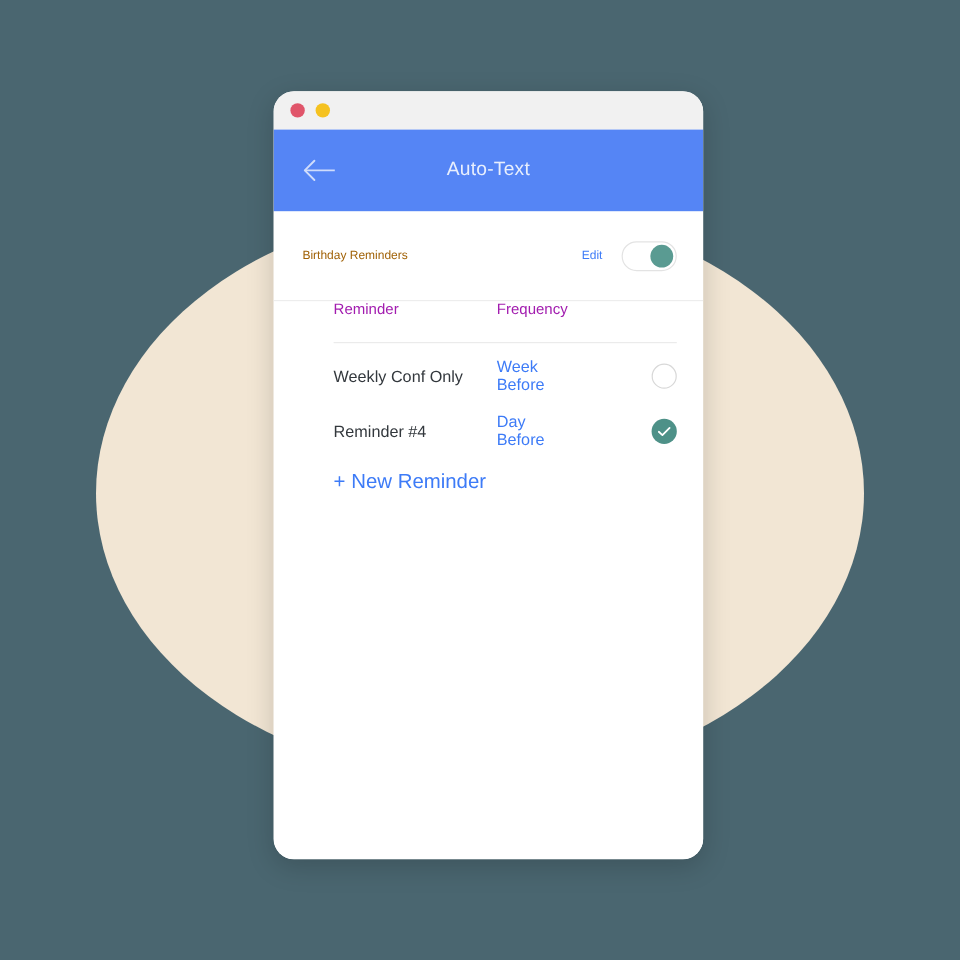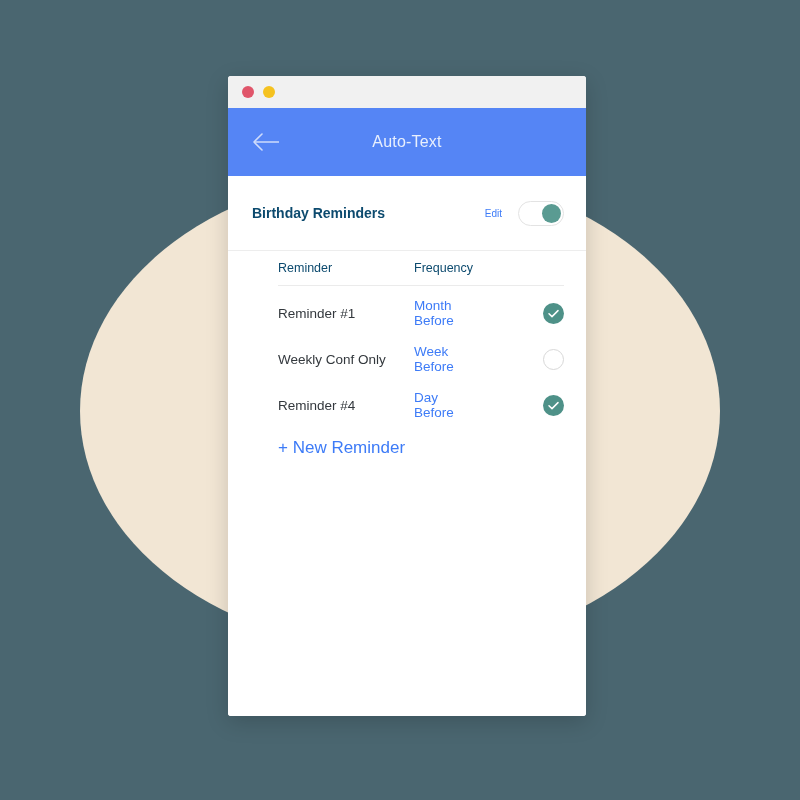--- a/index.html
+++ b/index.html
@@ -32,21 +32,21 @@
   }
 
   
   #window {
     position: absolute;
     left: 228px;
     top: 76px;
     width: 358px;
     height: 640px;
     background: #ffffff;
-    border-radius: 3px;
+    border-radius: 17px;
     box-shadow: 0 6px 22px rgba(0,0,0,0.17);
     overflow: hidden;
     display: flex;
     flex-direction: column;
   }
 
   
   #titlebar {
     height: 32px;
     flex: 0 0 32px;
@@ -101,24 +101,23 @@
   }
 
   .section-row {
     display: flex;
     align-items: center;
     padding: 0 22px 0 24px;
     height: 74px;
     box-sizing: border-box;
   }
   .section-title {
-    font-size: 14px;
-    color: #0c4a6e;
+    font-size: 10px;
+    color: #a16207;
     flex: 1 1 auto;
-    font-weight: bold;
   }
   .edit-link {
     color: #3d7bf7;
     font-size: 10px;
     margin-right: 16px;
     cursor: pointer;
   }
 
   
   .toggle {
@@ -147,23 +146,23 @@
     background: #ededed;
     width: 100%;
   }
 
   
   #table {
     padding: 0 22px 0 50px;
   }
   .t-head {
     display: flex;
-    align-items: center;
+    align-items: flex-start;
     height: 34px;
-    color: #0c4a6e;
+    color: #a21caf;
     font-size: 12.5px;
   }
   .col-name { flex: 0 0 136px; }
   .col-freq { flex: 1 1 auto; }
   .col-act  { flex: 0 0 96px; }
 
   .t-rule {
     height: 1px;
     background: #ebebeb;
     margin-bottom: 4px;
@@ -266,31 +265,20 @@
 
     <div id="table">
       <div class="t-head">
         <div class="col-name">Reminder</div>
         <div class="col-freq">Frequency</div>
         <div class="col-act"></div>
       </div>
       <div class="t-rule"></div>
 
       <div id="rows-host">
-          <div class="t-row">
-            <div class="cell-name">Reminder #1</div>
-            <div class="cell-freq">Month Before</div>
-            <div class="cell-act">
-              <div class="status on">
-                <svg viewBox="0 0 21 21" width="21" height="21">
-                  <path d="M6 10.8 L9 13.6 L15 7.6" stroke="#ffffff" stroke-width="1.5" fill="none" stroke-linecap="round" stroke-linejoin="round"></path>
-                </svg>
-              </div>
-            </div>
-          </div>
           <div class="t-row">
             <div class="cell-name">Weekly Conf Only</div>
             <div class="cell-freq">Week Before</div>
             <div class="cell-act">
               <div class="status off"></div>
             </div>
           </div>
           <div class="t-row">
             <div class="cell-name">Reminder #4</div>
             <div class="cell-freq">Day Before</div>

